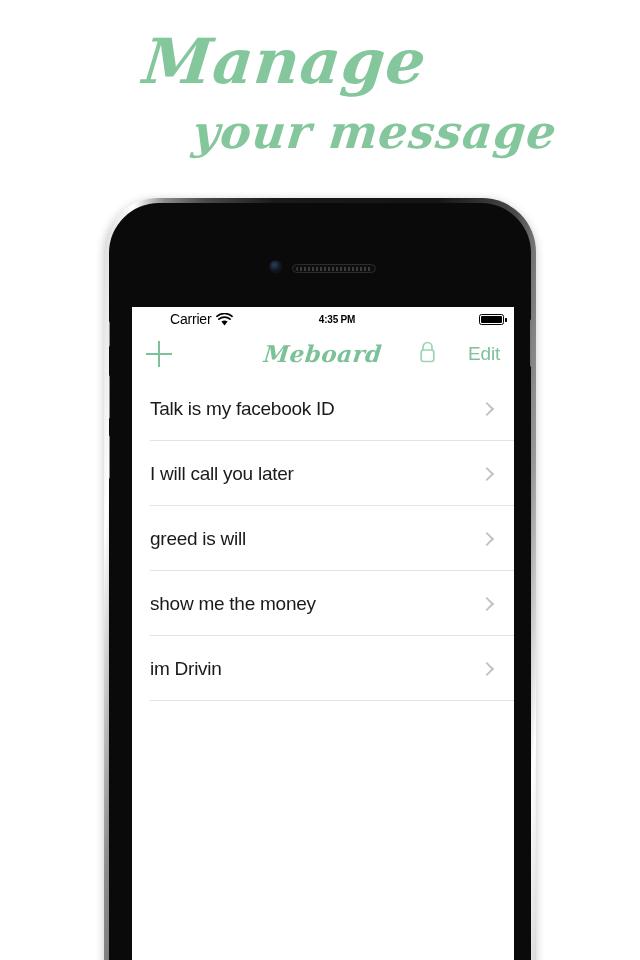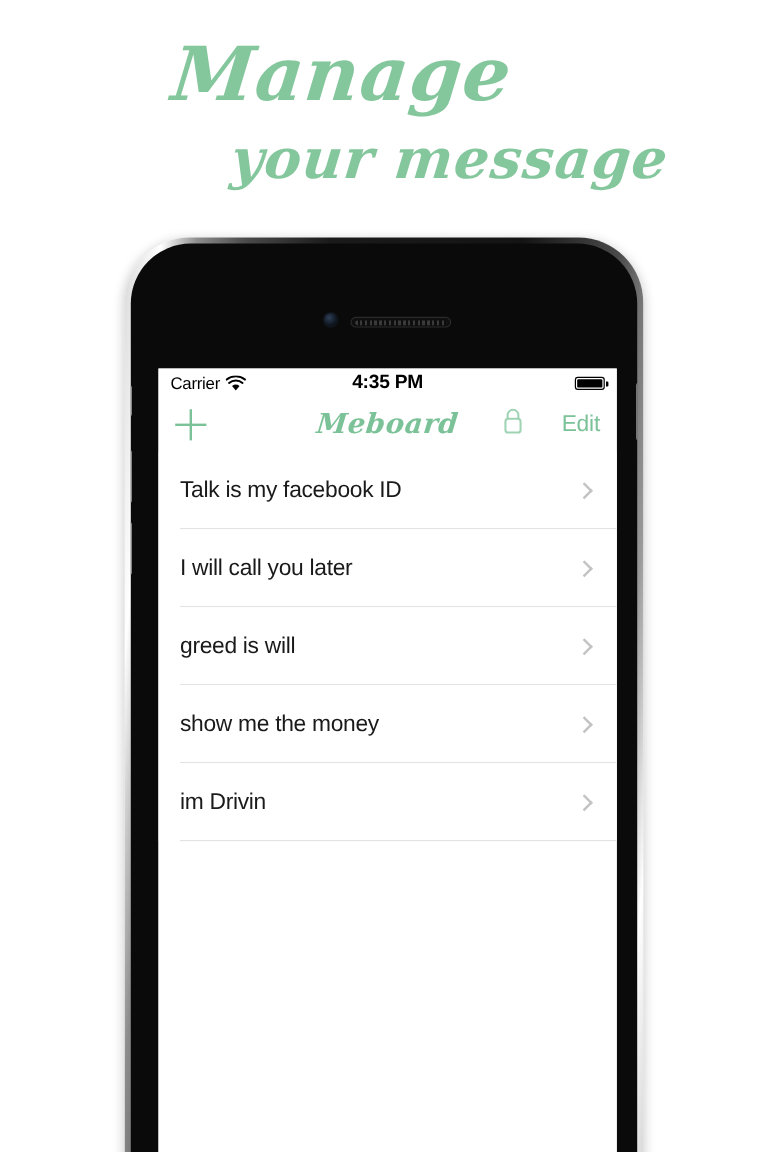--- a/index.html
+++ b/index.html
@@ -88,27 +88,28 @@
     display:flex; flex-direction:column;
   }
 
   
   .statusbar {
     height:24px; flex:0 0 24px;
     display:flex; align-items:center;
     padding:0 10px;
     background:#ffffff;
     position:relative;
+    margin-left:28px;
   }
   .sb-left { display:flex; align-items:center; gap:5px; }
   .sb-carrier { font-size:14px; color:#000; letter-spacing:-0.2px; }
   .wifi-icon { display:block; }
   .sb-time {
     position:absolute; left:0; right:0; text-align:center;
-    font-size:16px; font-weight:600; color:#000; letter-spacing:-0.2px;
+    font-size:10px; font-weight:600; color:#000; letter-spacing:-0.2px;
     pointer-events:none;
   }
   .sb-right { margin-left:auto; display:flex; align-items:center; }
   .battery {
     width:25px; height:11px; border:1.5px solid #000; border-radius:2.5px;
     position:relative; box-sizing:border-box; padding:1px;
   }
   .battery-fill { width:100%; height:100%; background:#000; border-radius:1px; }
   .battery:after{
     content:""; position:absolute; right:-4px; top:3px;

